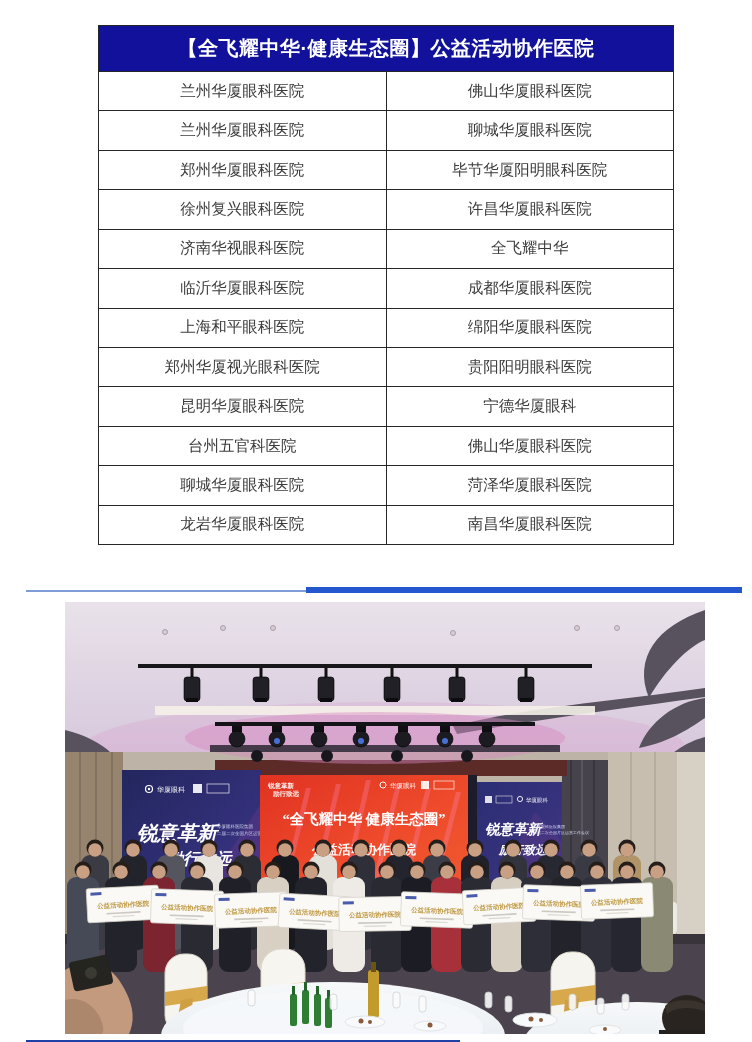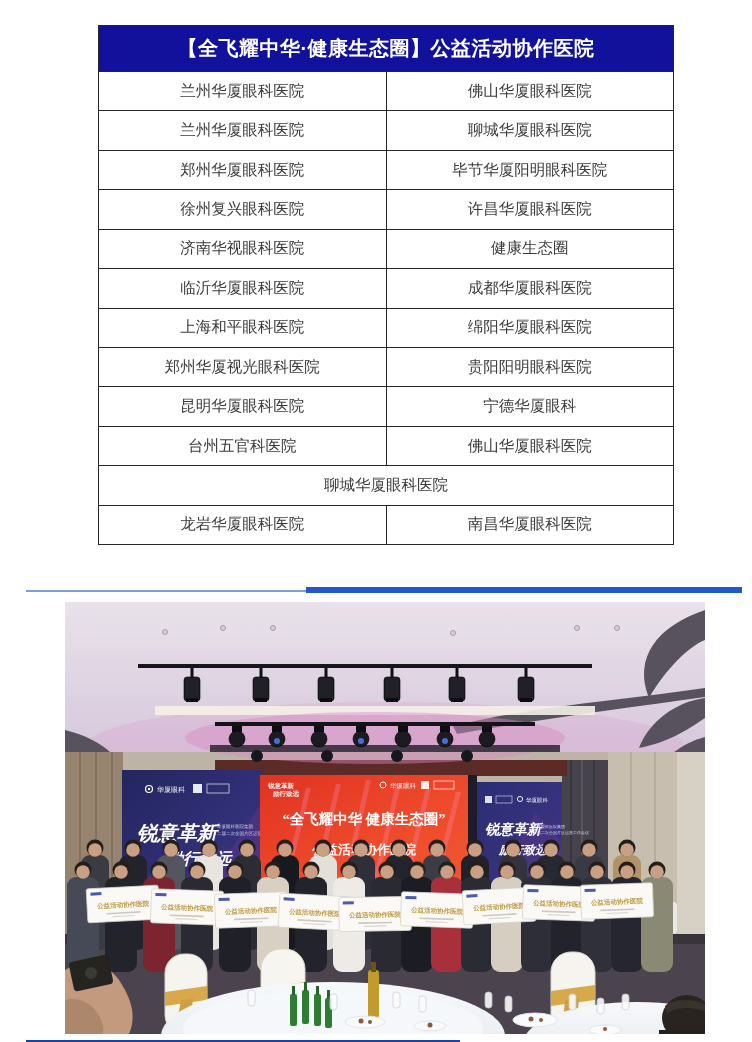--- a/index.html
+++ b/index.html
@@ -63,21 +63,21 @@
       <div class="trow">
           <div class="tcell">郑州华厦眼科医院</div>
           <div class="tcell">毕节华厦阳明眼科医院</div>
         </div>
       <div class="trow">
           <div class="tcell">徐州复兴眼科医院</div>
           <div class="tcell">许昌华厦眼科医院</div>
         </div>
       <div class="trow">
           <div class="tcell">济南华视眼科医院</div>
-          <div class="tcell">健康生态圈</div>
+          <div class="tcell">全飞耀中华</div>
         </div>
       <div class="trow">
           <div class="tcell">临沂华厦眼科医院</div>
           <div class="tcell">成都华厦眼科医院</div>
         </div>
       <div class="trow">
           <div class="tcell">上海和平眼科医院</div>
           <div class="tcell">绵阳华厦眼科医院</div>
         </div>
       <div class="trow">
@@ -87,20 +87,21 @@
       <div class="trow">
           <div class="tcell">昆明华厦眼科医院</div>
           <div class="tcell">宁德华厦眼科</div>
         </div>
       <div class="trow">
           <div class="tcell">台州五官科医院</div>
           <div class="tcell">佛山华厦眼科医院</div>
         </div>
       <div class="trow">
           <div class="tcell">聊城华厦眼科医院</div>
+          <div class="tcell">菏泽华厦眼科医院</div>
         </div>
       <div class="trow">
           <div class="tcell">龙岩华厦眼科医院</div>
           <div class="tcell">南昌华厦眼科医院</div>
         </div>
     </div>
   </section>
 
   <div class="rule rule-top-thin"></div>
   <div class="rule rule-top-thick"></div>

